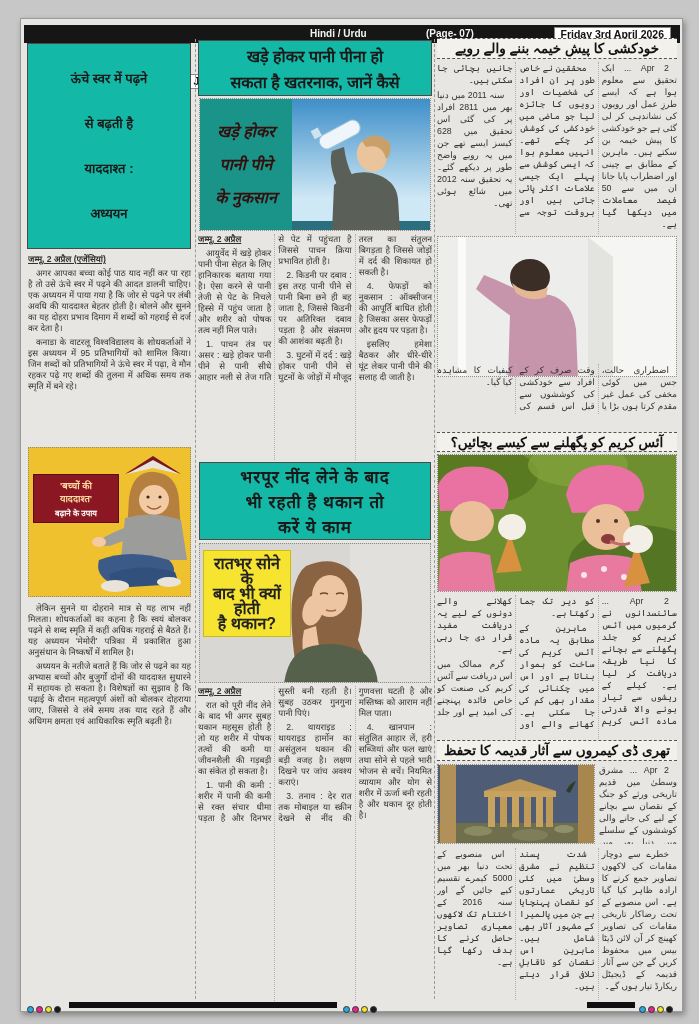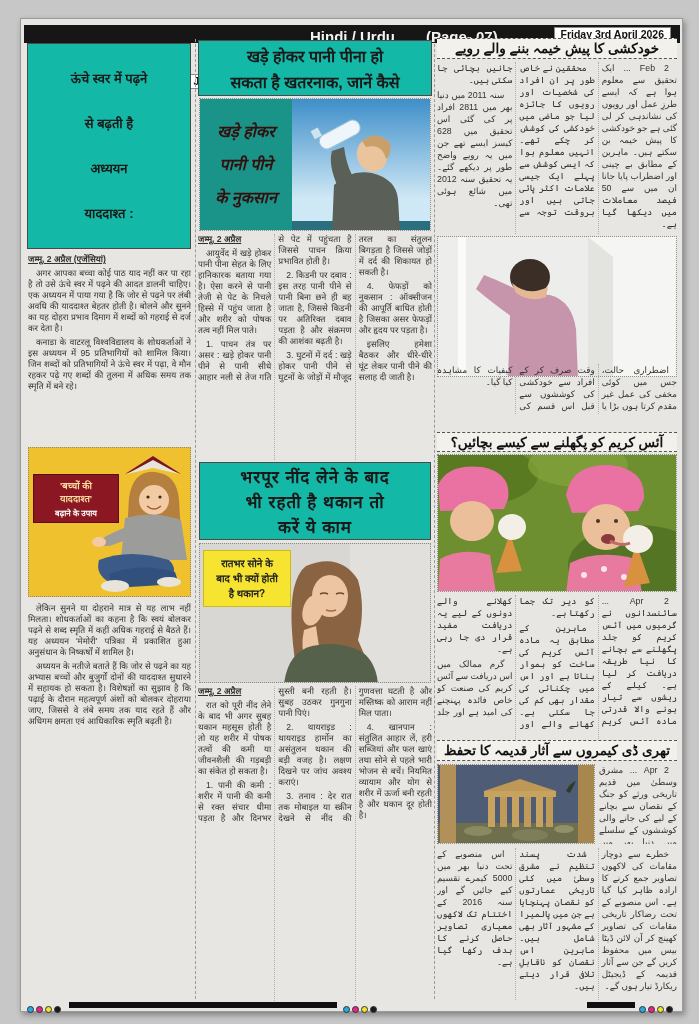--- a/index.html
+++ b/index.html
@@ -8,21 +8,21 @@
   .stage { position:relative; width:699px; height:1024px; }
   .paper {
     position:absolute; left:20px; top:18px; width:663px; height:994px;
     background:#e7e6e2; border:1px solid #9a9a98; box-shadow:2px 3px 6px rgba(0,0,0,.35);
   }
   
   .masthead { position:absolute; left:3px; top:6px; width:656px; height:18px; background:#161616; }
   .mast-box { position:absolute; top:2px; background:#fff; border:1px solid #888; font-size:10.5px; font-weight:bold; color:#111; padding:0 6px; line-height:13px; white-space:nowrap; }
   .mast-name { left:60px;margin-top:47px; }
   .mast-date { right:9px; }
-  .mast-txt { position:absolute; top:3px; color:#f2f2f2; font-size:15px; font-weight:bold; white-space:nowrap; }
+  .mast-txt { position:absolute; top:3px; color:#f2f2f2; font-size:10px; font-weight:bold; white-space:nowrap; }
   .mast-lang { left:286px; }
   .mast-page { left:402px; }
   
   .vdiv { position:absolute; top:20px; bottom:12px; width:0; border-left:1px dashed #9a9a96; }
   
   .hbox { position:absolute; border:1.5px solid #4a4a46; background:#14b8a6; text-align:center; color:#191919; overflow:hidden; }
   .hl { font-weight:bold; }
   .body-text { position:absolute; font-size:8.6px; line-height:11px; color:#33322f; text-align:justify; overflow:hidden; }
   .body-text p { margin-bottom:3px; text-indent:8px; }
   .dateline { font-weight:bold; text-indent:0 !important;text-decoration:underline; }
@@ -51,22 +51,22 @@
       <span class="mast-box mast-date">Friday 3rd April 2026</span>
     </div>
 
     <div class="vdiv" style="left:174px;"></div>
     <div class="vdiv" style="left:413px;"></div>
 
     <div class="hbox" style="left:6px; top:24px; width:164px; height:206px; padding-top:12px;">
       <div class="hl" style="font-size:13px; line-height:45px;">
         <div>ऊंचे स्वर में पढ़ने</div>
         <div>से बढ़ती है</div>
+        <div>याददाश्त :</div>
         <div>अध्ययन</div>
-        <div>याददाश्त :</div>
       </div>
     </div>
     <div class="body-text" style="left:7px; top:235px; width:163px; height:190px;">
       <p class="dateline">जम्मू, 2 अप्रैल (एजेंसियां)</p>
       <p>अगर आपका बच्चा कोई पाठ याद नहीं कर पा रहा है तो उसे ऊंचे स्वर में पढ़ने की आदत डालनी चाहिए। एक अध्ययन में पाया गया है कि जोर से पढ़ने पर लंबी अवधि की याददाश्त बेहतर होती है। बोलने और सुनने का यह दोहरा प्रभाव दिमाग में शब्दों को गहराई से दर्ज कर देता है।</p>
       <p>कनाडा के वाटरलू विश्वविद्यालय के शोधकर्ताओं ने इस अध्ययन में 95 प्रतिभागियों को शामिल किया। जिन शब्दों को प्रतिभागियों ने ऊंचे स्वर में पढ़ा, वे मौन रहकर पढ़े गए शब्दों की तुलना में अधिक समय तक स्मृति में बने रहे।</p>
     </div>
 
     <div class="photo" style="left:7px; top:428px; width:163px; height:150px; background:#f0c12e;">
       <svg width="163" height="150" viewBox="0 0 163 150">
@@ -171,41 +171,41 @@
         <path d="M120 50 Q124 48 128 50" stroke="#6a4a32" stroke-width="1.4" fill="none"></path>
         <path d="M136 50 Q140 48 144 50" stroke="#6a4a32" stroke-width="1.4" fill="none"></path>
         <path d="M126 66 Q131 68 136 66" stroke="#a06a4a" stroke-width="1.4" fill="none"></path>
 
         <ellipse cx="113" cy="66" rx="10" ry="16" fill="#eec5a2" transform="rotate(18 113 66)"></ellipse>
         <path d="M104 86 Q100 104 106 118 L122 118 Q118 98 116 82 Z" fill="#eec5a2"></path>
 
         <path d="M84 140 Q88 108 112 102 Q140 96 162 108 Q176 118 178 140 Z" fill="#56614b"></path>
       </svg>
       <div class="label-overlay" style="left:3px; top:6px; width:88px; background:#f6e431; border:1px solid #cabb18; padding:5px 2px; text-align:center;">
-        <div style="color:#222; font-size:10px; line-height:15px; font-weight:bold;">
+        <div style="color:#222; font-size:16px; line-height:15px; font-weight:bold;">
           <div>रातभर सोने के</div>
           <div>बाद भी क्यों होती</div>
           <div>है थकान?</div>
         </div>
       </div>
     </div>
 
     <div class="body-text cols3" style="left:177px; top:667px; width:234px; height:315px;">
       <p class="dateline">जम्मू, 2 अप्रैल</p>
       <p>रात को पूरी नींद लेने के बाद भी अगर सुबह थकान महसूस होती है तो यह शरीर में पोषक तत्वों की कमी या जीवनशैली की गड़बड़ी का संकेत हो सकता है।</p>
       <p>1. पानी की कमी : शरीर में पानी की कमी से रक्त संचार धीमा पड़ता है और दिनभर सुस्ती बनी रहती है। सुबह उठकर गुनगुना पानी पिएं।</p>
       <p>2. थायराइड : थायराइड हार्मोन का असंतुलन थकान की बड़ी वजह है। लक्षण दिखने पर जांच अवश्य कराएं।</p>
       <p>3. तनाव : देर रात तक मोबाइल या स्क्रीन देखने से नींद की गुणवत्ता घटती है और मस्तिष्क को आराम नहीं मिल पाता।</p>
       <p>4. खानपान : संतुलित आहार लें, हरी सब्जियां और फल खाएं तथा सोने से पहले भारी भोजन से बचें। नियमित व्यायाम और योग से शरीर में ऊर्जा बनी रहती है और थकान दूर होती है।</p>
     </div>
 
     <div class="u-head" style="left:416px; top:19px; width:240px; height:21px;">خودکشی کا پیش خیمہ بننے والے رویے دریافت</div>
 
     <div class="body-text cols3 urdu" style="left:416px; top:43px; width:240px; height:172px;">
-      <p>2 Feb ... ایک تحقیق سے معلوم ہوا ہے کہ ایسے طرزِ عمل اور رویوں کی نشاندہی کر لی گئی ہے جو خودکشی کا پیش خیمہ بن سکتے ہیں۔ ماہرین کے مطابق بے چینی اور اضطراب پایا جانا ان میں سے 50 فیصد معاملات میں دیکھا گیا ہے۔</p>
+      <p>2 Apr ... ایک تحقیق سے معلوم ہوا ہے کہ ایسے طرزِ عمل اور رویوں کی نشاندہی کر لی گئی ہے جو خودکشی کا پیش خیمہ بن سکتے ہیں۔ ماہرین کے مطابق بے چینی اور اضطراب پایا جانا ان میں سے 50 فیصد معاملات میں دیکھا گیا ہے۔</p>
       <p>محققین نے خاص طور پر ان افراد کی شخصیات اور رویوں کا جائزہ لیا جو ماضی میں خودکشی کی کوشش کر چکے تھے۔ انہیں معلوم ہوا کہ ایسی کوشش سے پہلے ایک جیسی علامات اکثر پائی جاتی ہیں اور بروقت توجہ سے جانیں بچائی جا سکتی ہیں۔</p>
       <p>سنہ 2011 میں دنیا بھر میں 2811 افراد پر کی گئی اس تحقیق میں 628 کیسز ایسے تھے جن میں یہ رویے واضح طور پر دیکھے گئے۔ یہ تحقیق سنہ 2012 میں شائع ہوئی تھی۔</p>
     </div>
 
     <div class="photo" style="left:416px; top:217px; width:240px; height:141px; background:#ededeb;">
       <svg width="240" height="141" viewBox="0 0 240 141">
         <rect x="0" y="0" width="240" height="141" fill="#ededeb"></rect>
         <polygon points="150,0 240,0 240,141 170,141" fill="#f5f5f3"></polygon>
         <polygon points="150,0 175,20 175,141 170,141 150,141" fill="#e3e3e0"></polygon>
         <rect x="20" y="0" width="8" height="141" fill="#fafaf8"></rect>

